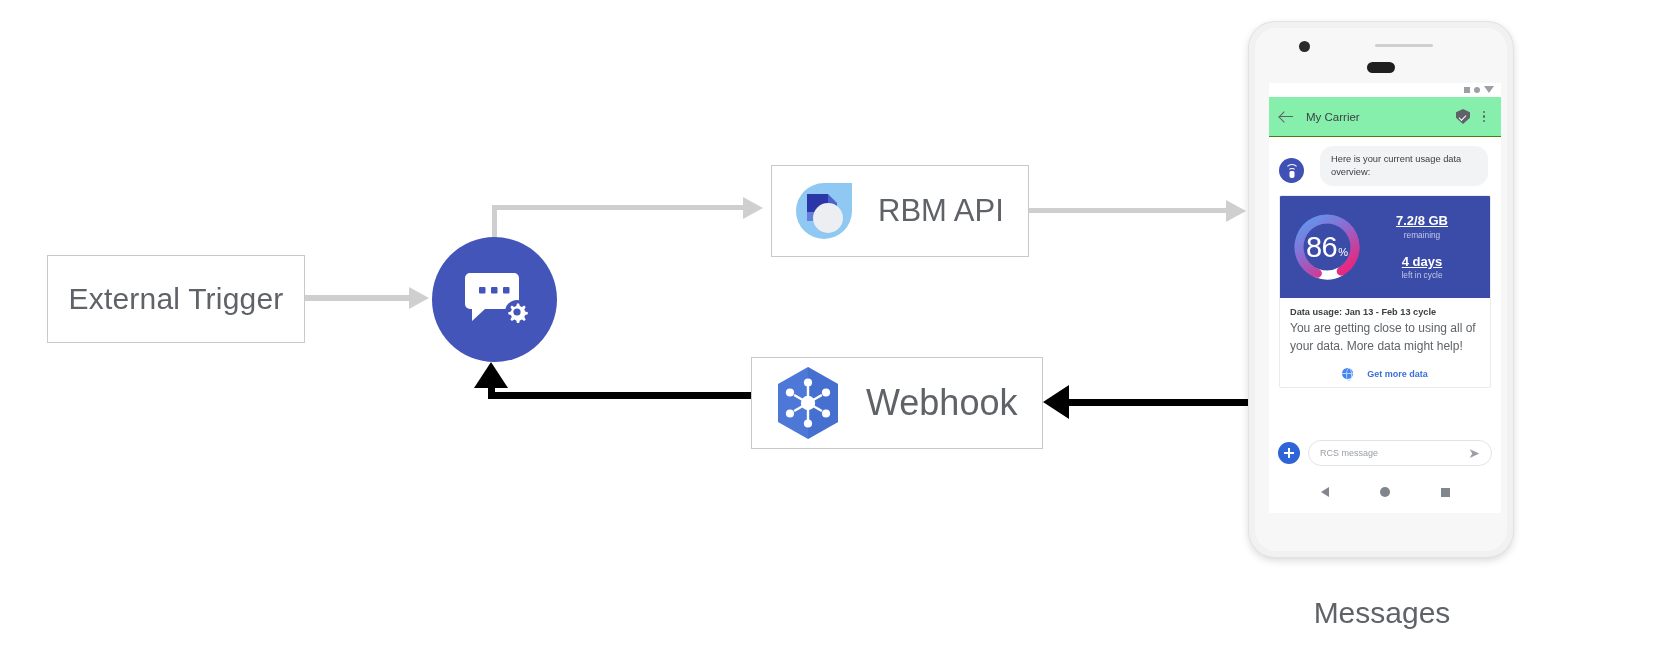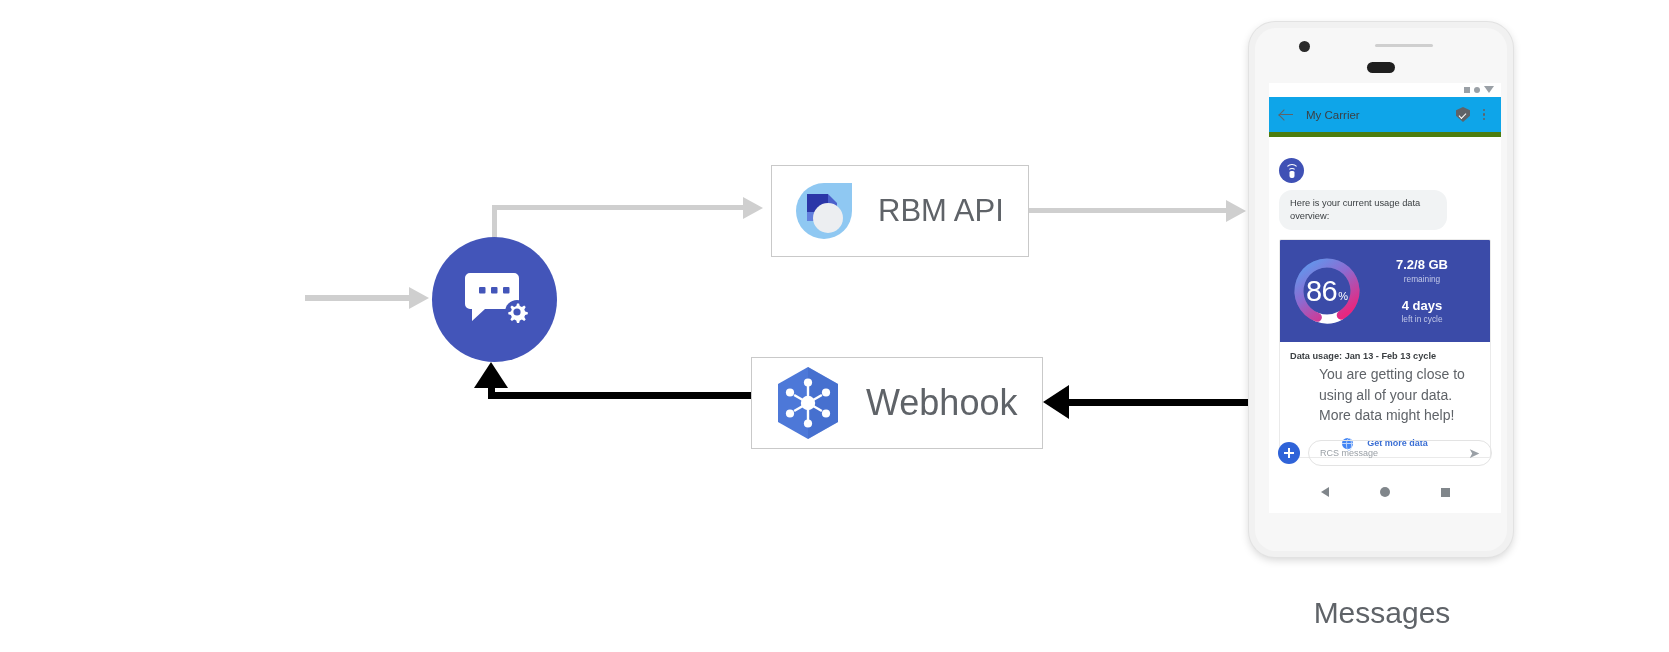--- a/index.html
+++ b/index.html
@@ -89,21 +89,21 @@
   
   #status-bar { position:absolute; right:7px; top:3px; display:flex; gap:4px; align-items:center; }
   .sb-sq { width:6px; height:6px; background:#9aa0a6; }
   .sb-ci { width:6px; height:6px; border-radius:50%; background:#9aa0a6; }
   .sb-tri { width:0;height:0;border-left:5px solid transparent;border-right:5px solid transparent;border-top:7px solid #9aa0a6; }
 
   
   #app-bar {
     position:absolute; left:0; top:14px; width:232px; height:40px;
     display:flex; align-items:center; padding:0 10px;
-    border-bottom:5px solid #4d7c0f; background:#0ea5e9;
+    border-bottom:1px solid #4d7c0f; background:#86efac;
   }
   #back-arrow { width:15px; height:15px; position:relative; flex:0 0 auto; }
   #back-arrow:before {
     content:""; position:absolute; left:1px; top:7px; width:13px; height:1.4px; background:#5f6368;
   }
   #back-arrow:after {
     content:""; position:absolute; left:1px; top:3.6px; width:7px; height:7px;
     border-left:1.4px solid #5f6368; border-bottom:1.4px solid #5f6368; transform:rotate(45deg);
   }
   #app-title { font-size:11.5px; color:#3c4043; margin-left:12px; flex:1; }
@@ -114,21 +114,21 @@
   #verified-badge:after{
     content:""; position:absolute; left:3.2px; top:6px; width:6px; height:3px;
     border-left:1.4px solid #fff; border-bottom:1.4px solid #fff; transform:rotate(-45deg);
   }
   #more-menu { width:14px; display:flex; flex-direction:column; align-items:center; gap:2px; margin-left:7px; }
   #more-menu i { width:2.6px; height:2.6px; border-radius:50%; background:#5f6368; display:block; }
 
   
   #convo { position:absolute; left:0; top:55px; width:232px; height:330px; padding:8px 0 0 0; }
 
-  #msg-row { display:flex; align-items:flex-start; padding:0 10px; gap:7px;flex-direction:column; }
+  #msg-row { display:flex; align-items:flex-start; padding:0 10px; gap:16px; }
   #bot-avatar {
     width:25px;height:25px;border-radius:50%;background:#3f51b5;
     flex:0 0 auto; position:relative; margin-top:12px;
   }
   #bot-avatar .wv1,#bot-avatar .wv2 {
     position:absolute; left:50%; transform:translateX(-50%);
     border:1.6px solid #fff; border-bottom-color:transparent;
     border-left-color:transparent; border-right-color:transparent; border-radius:50%;
   }
   #bot-avatar .wv1 { top:6px; width:14px; height:14px; }
@@ -150,29 +150,29 @@
   }
   #gauge { position:relative; width:74px; height:74px; flex:0 0 auto; }
   #gauge svg { display:block; }
   #gauge-text {
     position:absolute; inset:0; display:flex; align-items:center; justify-content:center;
     color:#fff; font-weight:300;
   }
   #gauge-num { font-size:29px; letter-spacing:-.5px; }
   #gauge-pct { font-size:11px; margin-top:9px; margin-left:1px; }
   #hero-stats { flex:1; text-align:center; color:#fff; }
-  .stat-big { font-size:13px; font-weight:bold; line-height:1.25; }
+  .stat-big { font-size:13px; font-weight:bold; line-height:1.25;text-decoration:underline; }
   .stat-sub { font-size:8.3px; color:#c3c9e8; line-height:1.35; }
   .stat-gap { height:13px; }
 
   #card-body { padding:9px 10px 4px 10px; }
   #card-title { font-size:9.2px; font-weight:bold; color:#3c4043; margin-bottom:3px; }
-  #card-desc { font-size:14px; color:#5f6368; line-height:1.45;margin-left:29px; }
+  #card-desc { font-size:12px; color:#5f6368; line-height:1.45; }
   #card-action {
-    display:flex; justify-content:center; gap:14px;
+    display:flex; align-items:center; justify-content:center; gap:14px;
     padding:9px 0 8px 0; color:#3b6fd4; font-size:9px; font-weight:bold;
   }
   #globe-icon { width:11px;height:11px;border-radius:50%;background:#4285f4;position:relative; flex:0 0 auto;}
   #globe-icon:before{content:"";position:absolute;left:0;top:4.6px;width:11px;height:1px;background:#bcd4fb;}
   #globe-icon:after{content:"";position:absolute;left:3.6px;top:0;width:3.8px;height:11px;border-radius:50%;border:1px solid #bcd4fb;}
 
   
   #composer {
     position:absolute; left:0; bottom:40px; width:232px; height:40px;
     display:flex; align-items:center; padding:0 9px; gap:8px;
@@ -219,20 +219,23 @@
   <div class="conn" style="left:1029px;top:208px;width:198px;height:5px;"></div>
   <div class="arrow-r" style="left:1226px;top:200px;"></div>
 
   <div class="conn-dark" style="left:1069px;top:399px;width:190px;height:7px;"></div>
   <div class="arrow-r-dark" style="left:1043px;top:385px;"></div>
 
   <div class="conn-dark" style="left:488px;top:392px;width:264px;height:7px;"></div>
   <div class="conn-dark" style="left:488px;top:388px;width:7px;height:11px;"></div>
   <div class="arrow-u-dark" style="left:474px;top:362px;"></div>
 
+  <div class="node-box" id="ext-trigger">
+    <span class="node-label">External Trigger</span>
+  </div>
 
   <div id="rbm-agent">
     <svg width="66" height="62" viewBox="0 0 66 62">
       <path d="M8 4 h44 a5 5 0 0 1 5 5 v26 a5 5 0 0 1 -5 5 h-29 l-13 12 v-12 h-2 a5 5 0 0 1 -5 -5 v-26 a5 5 0 0 1 5 -5 z" fill="#ffffff"></path>
       <rect x="17" y="18" width="6.5" height="6.5" rx="1" fill="#4355b9"></rect>
       <rect x="29" y="18" width="6.5" height="6.5" rx="1" fill="#4355b9"></rect>
       <rect x="41" y="18" width="6.5" height="6.5" rx="1" fill="#4355b9"></rect>
       <g transform="translate(46,34)">
         <circle cx="9" cy="9" r="12" fill="#4355b9"></circle>
         <path d="M9 0.5 l2.1 0 0.7 2.6 2.1 0.9 2.3-1.4 1.5 1.5 -1.4 2.3 0.9 2.1 2.6 0.7 0 2.1 -2.6 0.7 -0.9 2.1 1.4 2.3 -1.5 1.5 -2.3-1.4 -2.1 0.9 -0.7 2.6 -2.1 0 -0.7-2.6 -2.1-0.9 -2.3 1.4 -1.5-1.5 1.4-2.3 -0.9-2.1 -2.6-0.7 0-2.1 2.6-0.7 0.9-2.1 -1.4-2.3 1.5-1.5 2.3 1.4 2.1-0.9 z" fill="#ffffff"></path>

